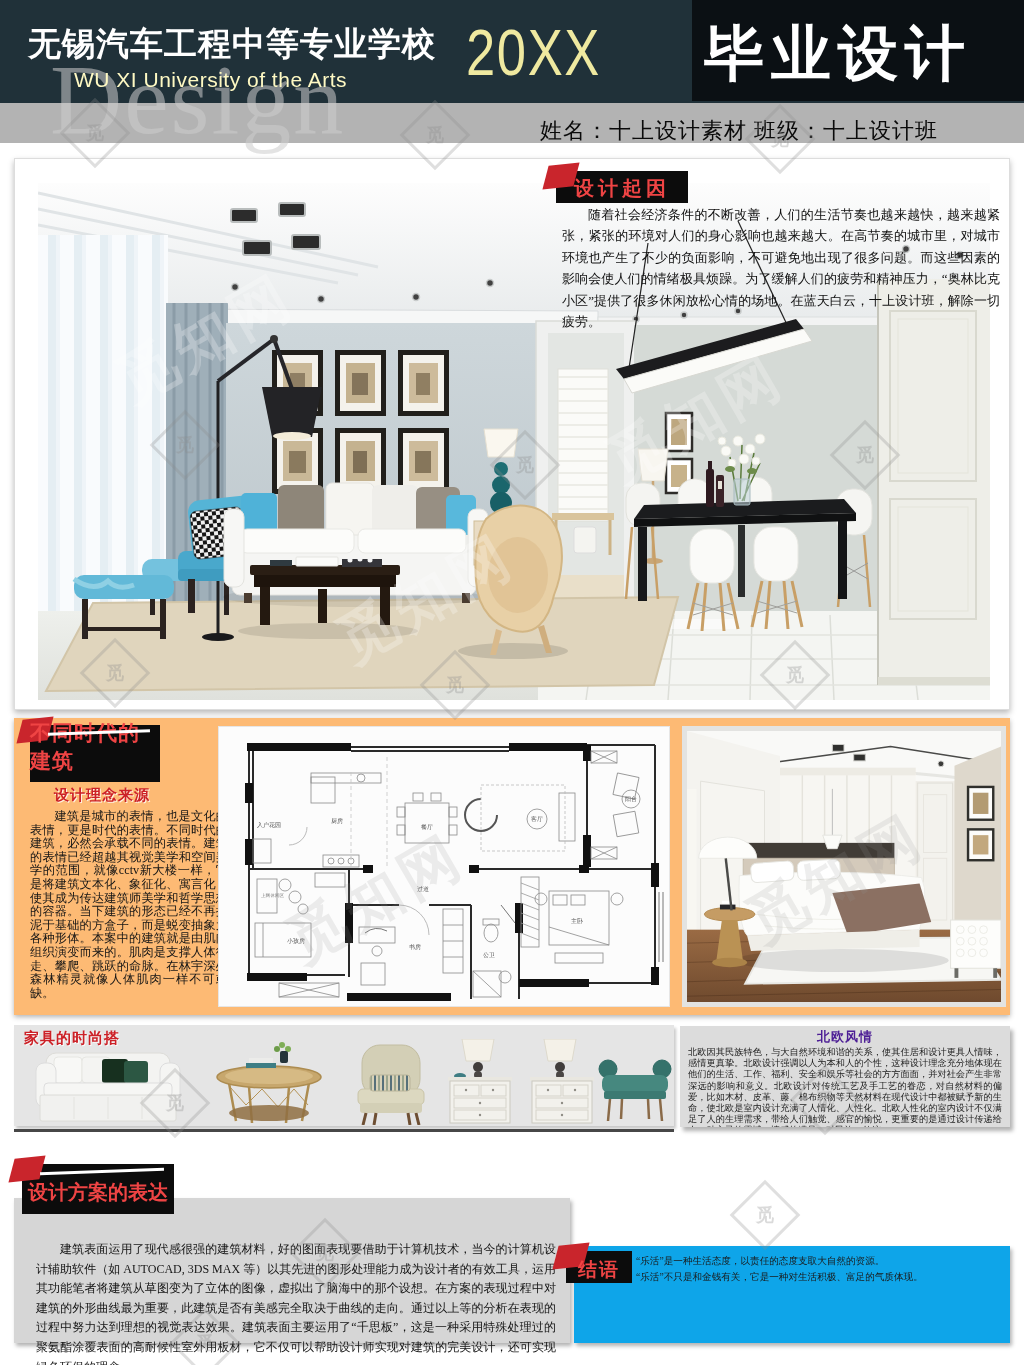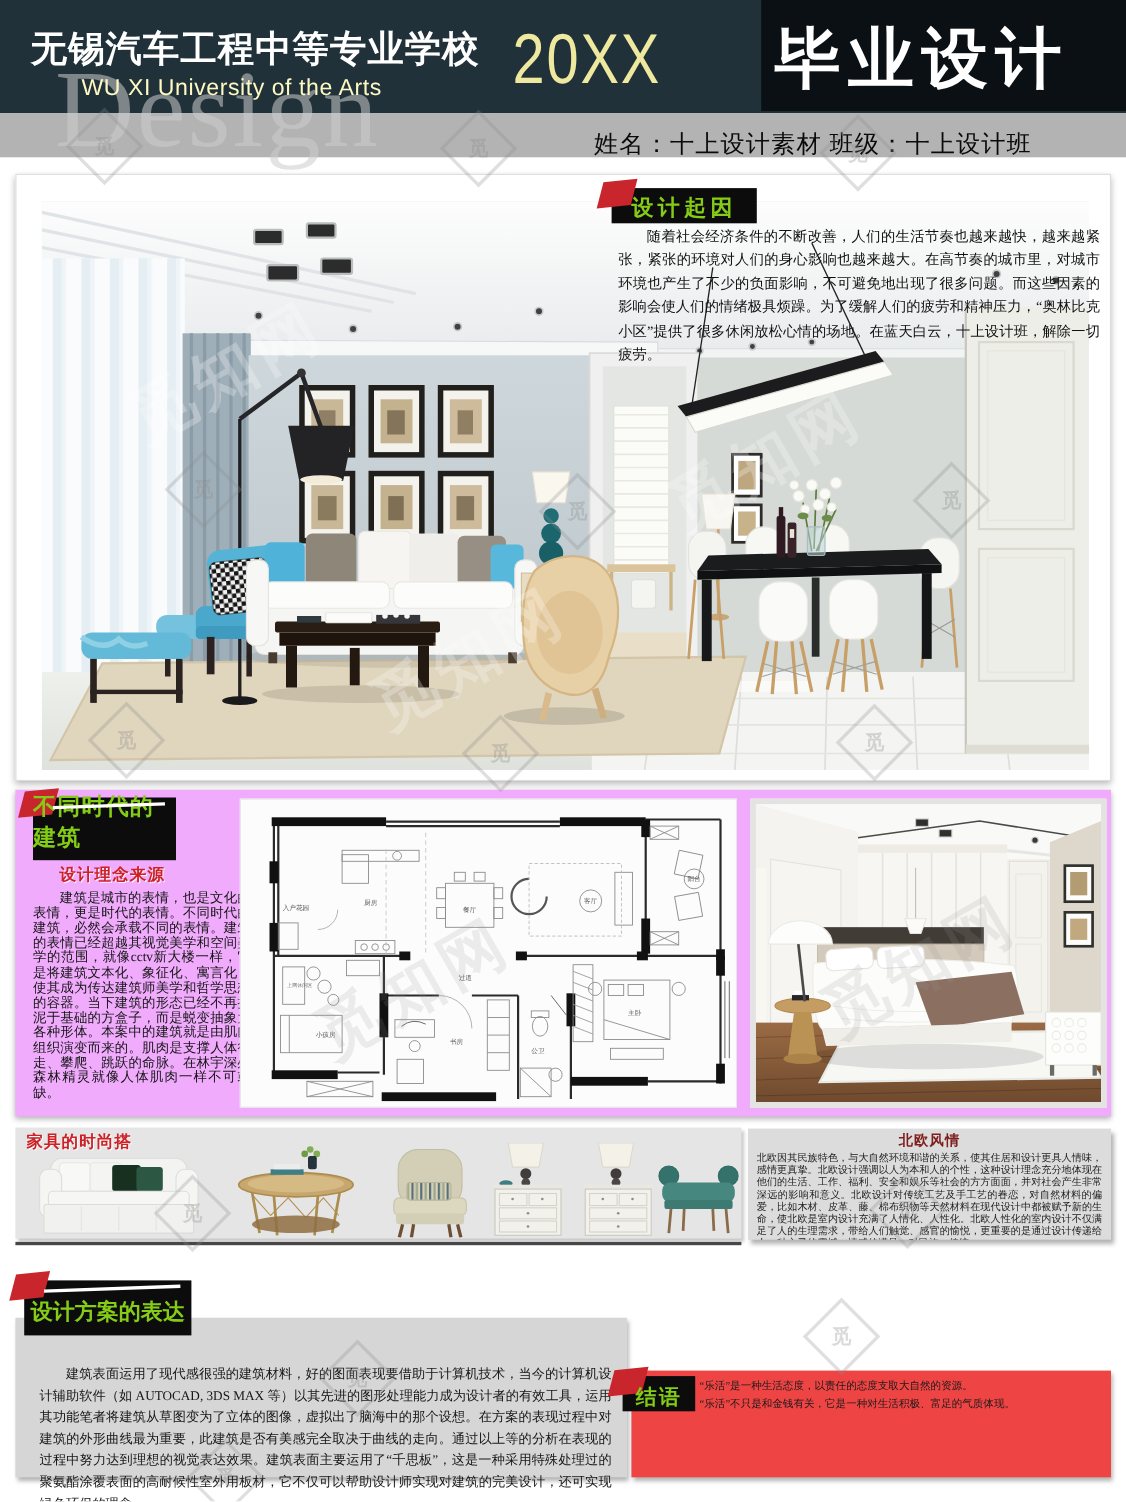--- a/index.html
+++ b/index.html
@@ -14,68 +14,68 @@
   .year{position:absolute;left:466px;top:16px;font-size:64px;color:#efe9a0;letter-spacing:2px;z-index:2;
         transform:scaleX(.82);transform-origin:left top;white-space:nowrap;}
   .title-cn{position:absolute;left:704px;top:14px;font-size:60px;font-weight:900;color:#ffffff;
             letter-spacing:7px;z-index:2;white-space:nowrap;}
   .design-wm{position:absolute;left:50px;top:42px;font-family:"Liberation Serif","DejaVu Serif",serif;
              font-size:100px;color:#cdcdcd;opacity:.55;z-index:1;letter-spacing:2px;}
   
   .info-bar{position:absolute;left:0;top:103px;width:1024px;height:40px;background:#b3b3b3;z-index:0;}
   .info-text{position:absolute;left:540px;top:13px;font-size:22px;color:#0a0a0a;letter-spacing:1px;white-space:nowrap;}
   
-  .tag{position:absolute;background:#0c0c0c;color:#84cc16;font-weight:bold;z-index:6;box-sizing:border-box;}
+  .tag{position:absolute;background:#0c0c0c;color:#ef4444;font-weight:bold;z-index:6;box-sizing:border-box;}
   .tag::before{content:"";position:absolute;left:-10px;top:-7px;width:30px;height:24px;background:#c9252c;
                transform:skewX(-20deg) rotate(-6deg);z-index:-1;}
   .tag-line::after{content:"";position:absolute;top:6px;left:18px;right:10px;height:3px;background:#ffffff;
                transform:rotate(-2deg);}
   .tag-origin{left:556px;top:171px;height:32px;font-size:20px;letter-spacing:4px;padding:4px 18px 0;}
   .tag-concept{left:30px;top:725px;width:130px;height:57px;font-size:21px;letter-spacing:1px;
                display:flex;align-items:flex-end;justify-content:center;padding-bottom:7px;}
   .tag-expression{left:22px;top:1164px;width:152px;height:50px;font-size:20px;
                display:flex;align-items:flex-end;justify-content:center;padding-bottom:8px;}
   .tag-conclusion{left:566px;top:1251px;height:32px;font-size:19px;letter-spacing:2px;padding:6px 12px 0;}
   
   .photo-panel{position:absolute;left:14px;top:158px;width:996px;height:552px;background:#ffffff;
                border:1px solid #dddddd;box-sizing:border-box;box-shadow:0 3px 6px rgba(0,0,0,.28);}
   .photo{position:absolute;left:23px;top:24px;width:952px;height:517px;background:#edf0f1;overflow:hidden;}
   .origin-text{position:absolute;left:562px;top:204px;width:438px;font-size:13px;line-height:21.4px;
                text-align:justify;text-indent:2em;color:#101010;z-index:5;margin:0;
                font-family:"Liberation Serif","DejaVu Serif",serif;}
   
-  .concept-panel{position:absolute;left:14px;top:718px;width:996px;height:297px;background:#f0abfc;
+  .concept-panel{position:absolute;left:14px;top:718px;width:996px;height:297px;background:#fdba74;
                  box-shadow:0 2px 5px rgba(0,0,0,.3);}
   .concept-sublabel{position:absolute;left:40px;top:68px;font-size:15px;font-weight:bold;color:#cc2127;
                  letter-spacing:1px;text-shadow:1px 1px 0 rgba(255,255,255,.8);}
   .concept-body{position:absolute;left:16px;top:92px;width:198px;font-size:12.2px;line-height:13.6px;
                 text-align:justify;text-indent:2em;color:#151515;margin:0;
                 font-family:"Liberation Serif","DejaVu Serif",serif;}
   .floorplan-box{position:absolute;left:204px;top:8px;width:452px;height:281px;background:#fcfcfc;
                  border:1px solid #e6e6e6;box-sizing:border-box;}
   .bedroom-box{position:absolute;left:668px;top:8px;width:324px;height:281px;background:#efede7;
                border:5px solid #e3e3e1;box-sizing:border-box;overflow:hidden;}
   
   .furniture-strip{position:absolute;left:14px;top:1025px;width:660px;height:101px;background:#e5e5e5;
                    box-shadow:2px 3px 3px rgba(0,0,0,.22);overflow:hidden;}
   .furniture-label{position:absolute;left:10px;top:4px;font-size:15px;font-weight:bold;color:#cc2127;
                    letter-spacing:1px;text-shadow:1px 1px 0 rgba(255,255,255,.8);}
   .strip-underline{position:absolute;left:14px;top:1129px;width:660px;height:3px;background:#474747;}
   .nordic-block{position:absolute;left:680px;top:1026px;width:330px;height:101px;background:#dcdcdc;
                 box-shadow:3px 4px 4px rgba(0,0,0,.3);overflow:hidden;}
-  .nordic-title{text-align:center;margin:2px 0 0;font-size:13px;font-weight:bold;color:#7f1d1d;letter-spacing:1px;}
+  .nordic-title{text-align:center;margin:2px 0 0;font-size:13px;font-weight:bold;color:#4c1d95;letter-spacing:1px;}
   .nordic-body{margin:1px 8px 0;font-size:9.2px;line-height:11.2px;text-align:justify;color:#222222;
                font-family:"Liberation Serif","DejaVu Serif",serif;}
   
   .expression-block{position:absolute;left:14px;top:1198px;width:556px;height:145px;background:#d6d6d6;
                     box-shadow:2px 3px 4px rgba(0,0,0,.3);}
   .expression-body{position:absolute;left:22px;top:42px;width:520px;font-size:12px;line-height:19.6px;
                    text-align:justify;text-indent:2em;color:#151515;margin:0;
                    font-family:"Liberation Serif","DejaVu Serif",serif;}
-  .conclusion-block{position:absolute;left:574px;top:1246px;width:436px;height:97px;background:#ef4444;
+  .conclusion-block{position:absolute;left:574px;top:1246px;width:436px;height:97px;background:#0ea5e9;
                     box-shadow:2px 3px 4px rgba(0,0,0,.3);}
   .conclusion-text{position:absolute;left:62px;top:7px;width:366px;font-size:9.6px;line-height:16.2px;
                    text-align:justify;color:#1a1a1a;font-family:"Liberation Serif","DejaVu Serif",serif;}
   .conclusion-text p{margin:0;}
   .conclusion-text p.ind{text-indent:2em;}
   
   .wm{position:absolute;width:44px;height:44px;border:3px solid rgba(140,140,140,.28);transform:rotate(45deg);
       display:flex;align-items:center;justify-content:center;z-index:7;pointer-events:none;}
   .wm span{transform:rotate(-45deg);font-size:18px;color:rgba(140,140,140,.32);font-weight:bold;}
   .wmt{position:absolute;font-size:58px;font-weight:bold;color:rgba(255,255,255,.26);letter-spacing:6px;

